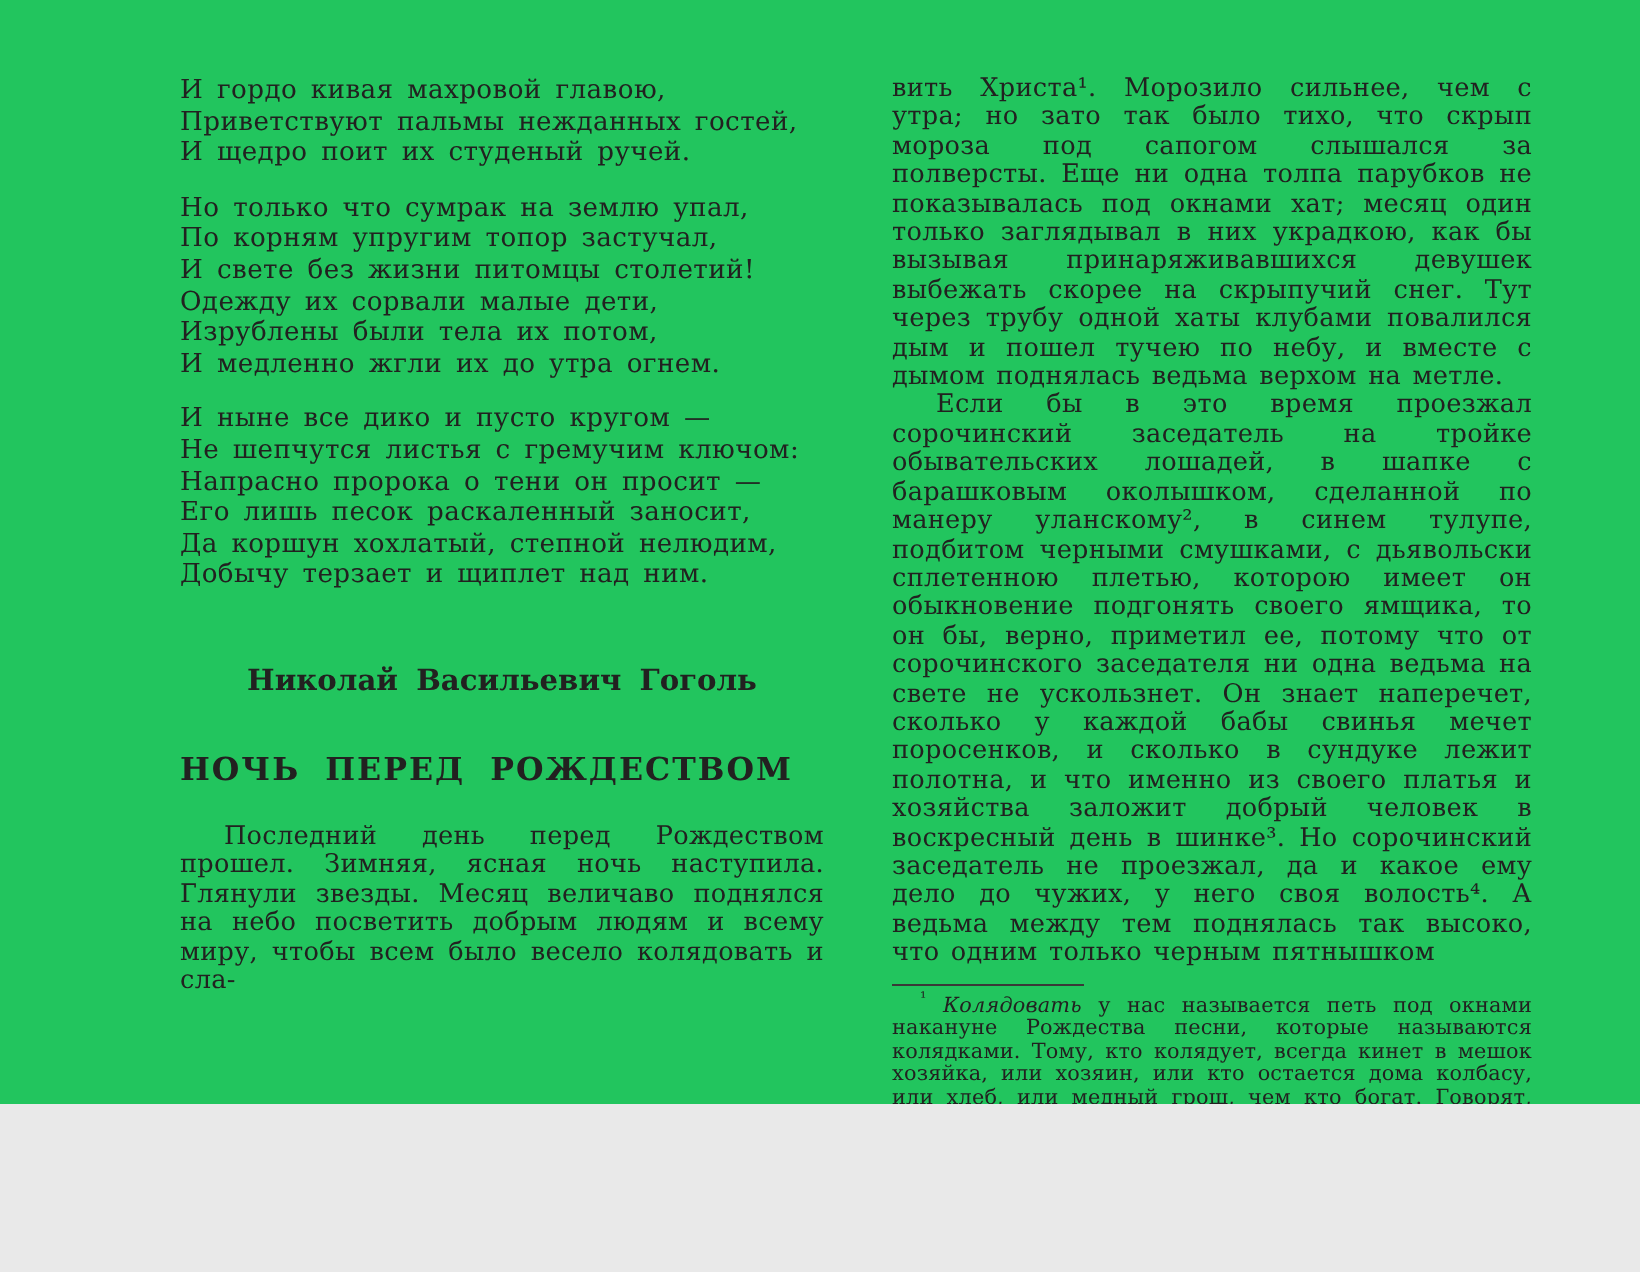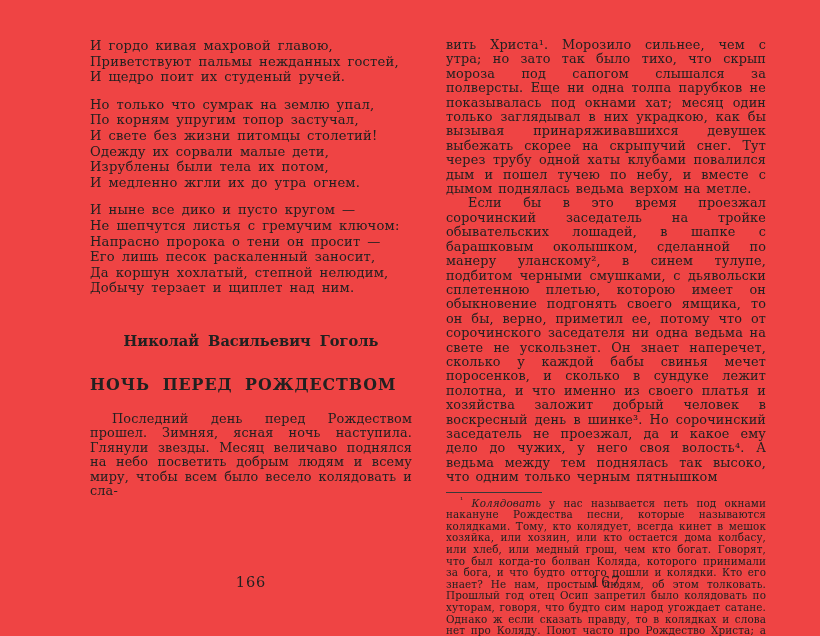--- a/index.html
+++ b/index.html
@@ -1,19 +1,19 @@
 <!DOCTYPE html>
 <html><head>
 <meta charset="utf-8">
 <style>
   html, body { margin: 0; padding: 0; background: #e9e9e9; }
   .spread {
     position: relative;
-    width: 820px; height: 636px;
-    background: #ef4444;
+    width: 820px; height: 552px;
+    background: #22c55e;
     font-family: "DejaVu Serif", "Liberation Serif", serif;
     color: #222120;
     overflow: hidden;
   }
   .col { position: absolute; top: 38px; }
   .col-left  { left: 90px;  width: 322px; }
   .col-right { left: 446px; width: 320px; }
 
   .poem-stanza {
     font-size: 13.1px;

